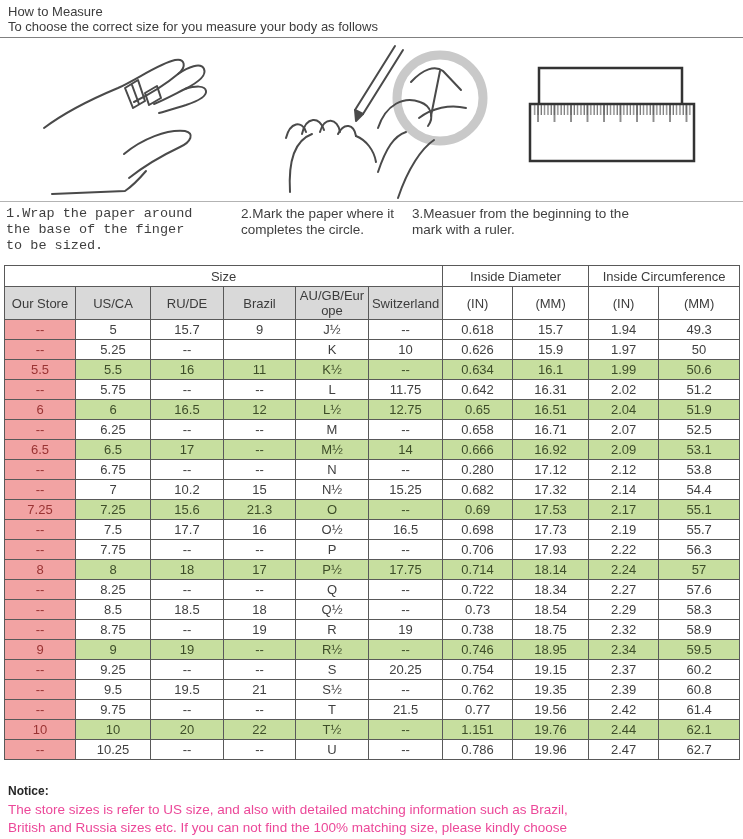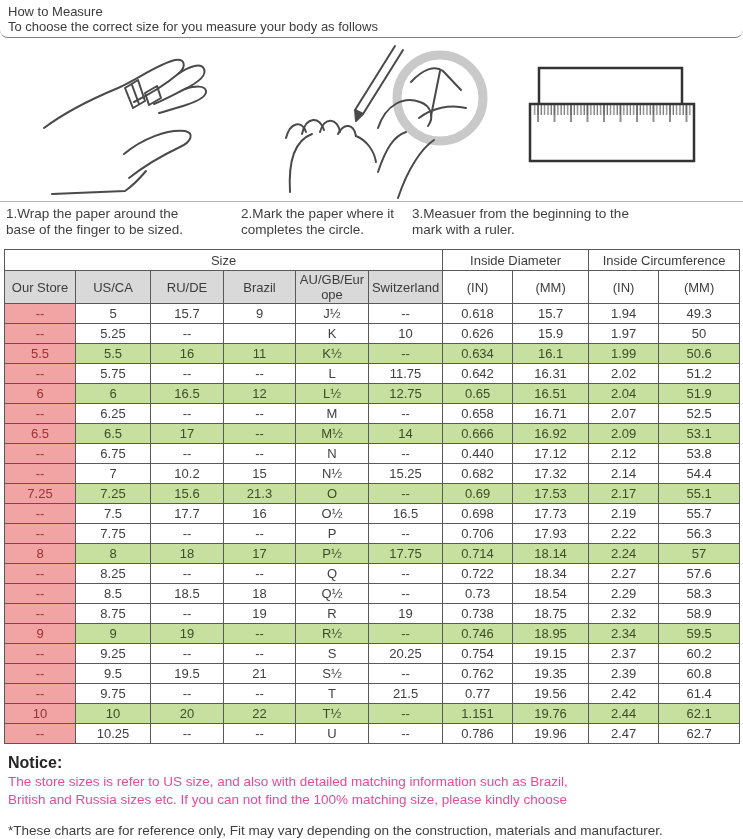--- a/index.html
+++ b/index.html
@@ -13,57 +13,57 @@
   }
   *{box-sizing:border-box;}
   html,body{margin:0;padding:0;}
   body{
     width:743px;height:839px;background:#fff;
     font-family:"Liberation Sans", sans-serif;
     color:var(--body-text,#404040);
   }
   .page{width:743px;height:839px;overflow:hidden;}
 
-  .header{padding:4px 8px 3px;border-bottom:1px solid #808080;border-radius:8px;}
+  .header{padding:4px 8px 3px;border-bottom:1px solid #808080;}
   .header .title,.header .subtitle{font-size:13px;line-height:15px;color:#3c3c3c;}
 
   .figures{display:flex;align-items:center;height:164px;border-bottom:1px solid #b3b3b3;}
   .fig{flex:0 0 auto;}
   .fig-hand{margin-left:28px;width:252px;}
   .fig-mark{width:222px;margin-left:2px;}
   .fig-ruler{width:240px;margin-left:0;}
   svg{display:block;}
 
   .steps{display:flex;padding:4px 6px 9px;font-size:13.5px;line-height:16px;color:#3f3f3f;}
-  .step1{width:199px;}
+  .step1{width:199px;font-family:Liberation Mono, monospace;}
   .step2{width:171px;margin-left:36px;}
   .step3{width:220px;}
 
   table.size-table{
     border-collapse:collapse;table-layout:fixed;
-    margin:2px 4px 4px;width:735px;
+    margin:2px 4px 16px;width:735px;
     font-size:13px;
   }
   .size-table th,.size-table td{
     border:1px solid var(--table-border,#595959);
     text-align:center;vertical-align:middle;
     padding:0 1px;font-weight:normal;overflow:hidden;
   }
   .size-table thead tr.group th{height:21px;background:#fff;color:#3c3c3c;}
   .size-table thead tr.cols th{height:33px;background:var(--header-gray,#d9d9d9);color:#3c3c3c;line-height:15px;}
   .size-table thead th.store{background:var(--store-pink,#f2a3a3);}
   .size-table thead tr.cols th.measure{background:#fff;}
   .size-table thead th.wrap{word-break:break-all;}
   .size-table td{height:19px;line-height:19px;background:#fff;color:var(--body-text,#404040);}
   .size-table td.store{background:var(--store-pink,#f2a3a3);color:var(--pink-text,#993333);}
   .size-table tr.hl td{background:var(--highlight-green,#c7df9f);color:var(--green-text,#3d4d28);}
   .size-table tr.hl td.store{background:var(--store-pink,#f2a3a3);color:var(--pink-text,#993333);}
 
   .notice{padding:5px 8px 0;}
-  .notice-heading{font-size:16px;font-weight:bold;color:#262626;line-height:20px;}
+  .notice-heading{font-size:12px;font-weight:bold;color:#262626;line-height:20px;}
   .notice-line{font-size:13.5px;line-height:17.5px;color:#ec4899;}
   .footnote{
     font-size:13.5px;color:#3f3f3f;margin-top:15px;
     padding-bottom:4px;border-bottom:1px solid #4d4d4d;
   }
 </style>
 </head>
 <body>
 
 <div class="page">
@@ -249,21 +249,21 @@
           <td>2.09</td>
           <td>53.1</td>
         </tr>
         <tr>
           <td class="store">--</td>
           <td>6.75</td>
           <td>--</td>
           <td>--</td>
           <td>N</td>
           <td>--</td>
-          <td>0.440</td>
+          <td>0.280</td>
           <td>17.12</td>
           <td>2.12</td>
           <td>53.8</td>
         </tr>
         <tr>
           <td class="store">--</td>
           <td>7</td>
           <td>10.2</td>
           <td>15</td>
           <td>N½</td>

